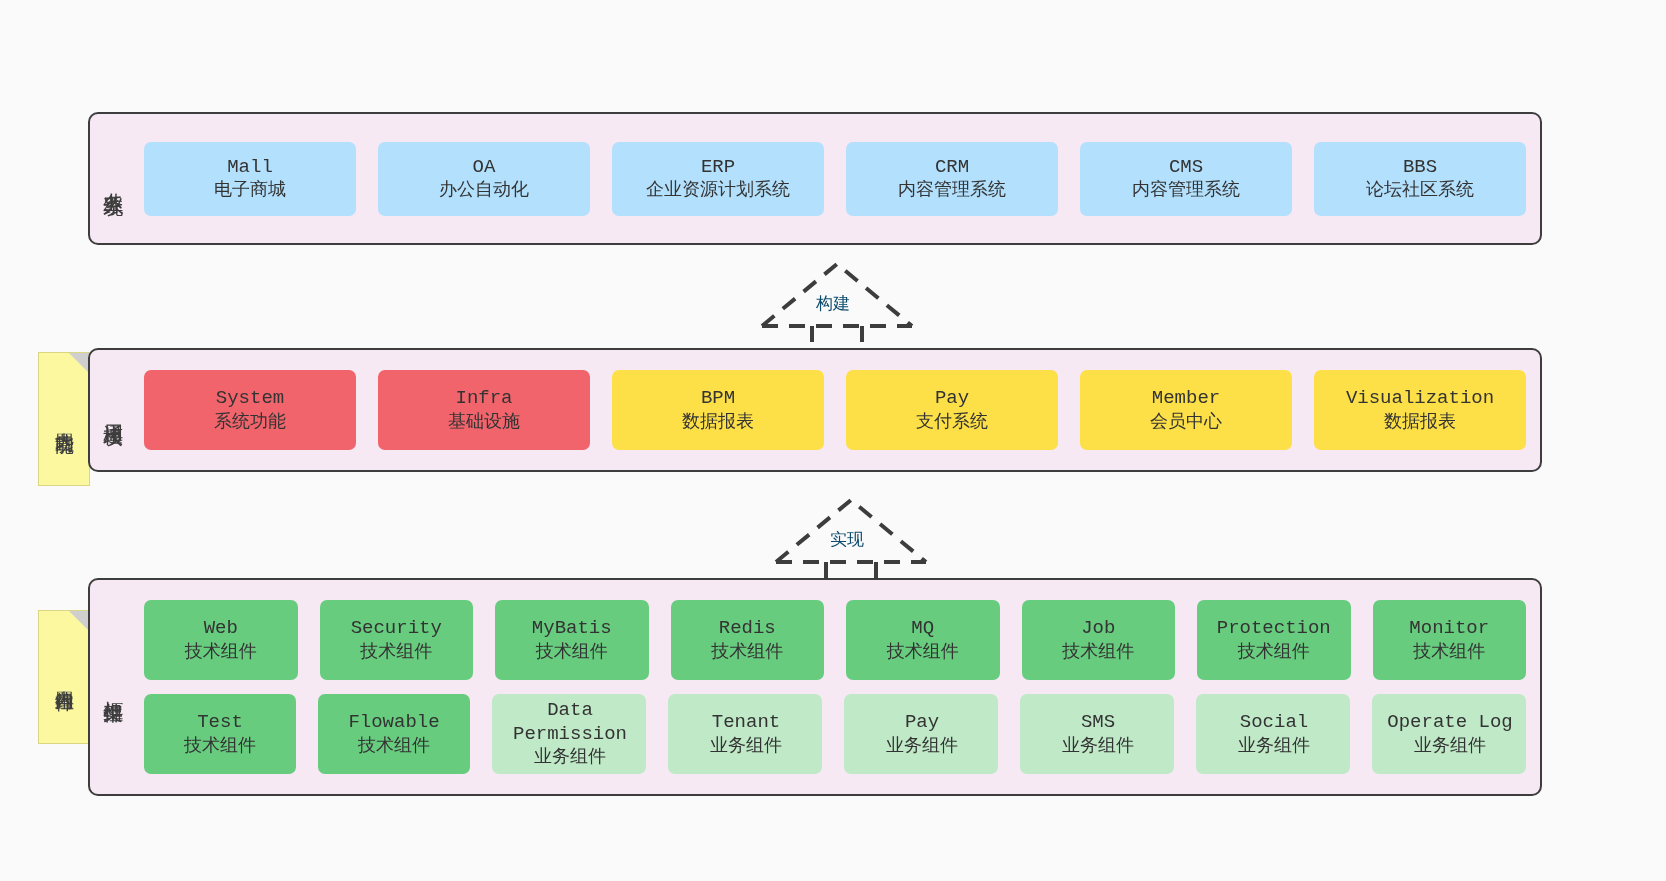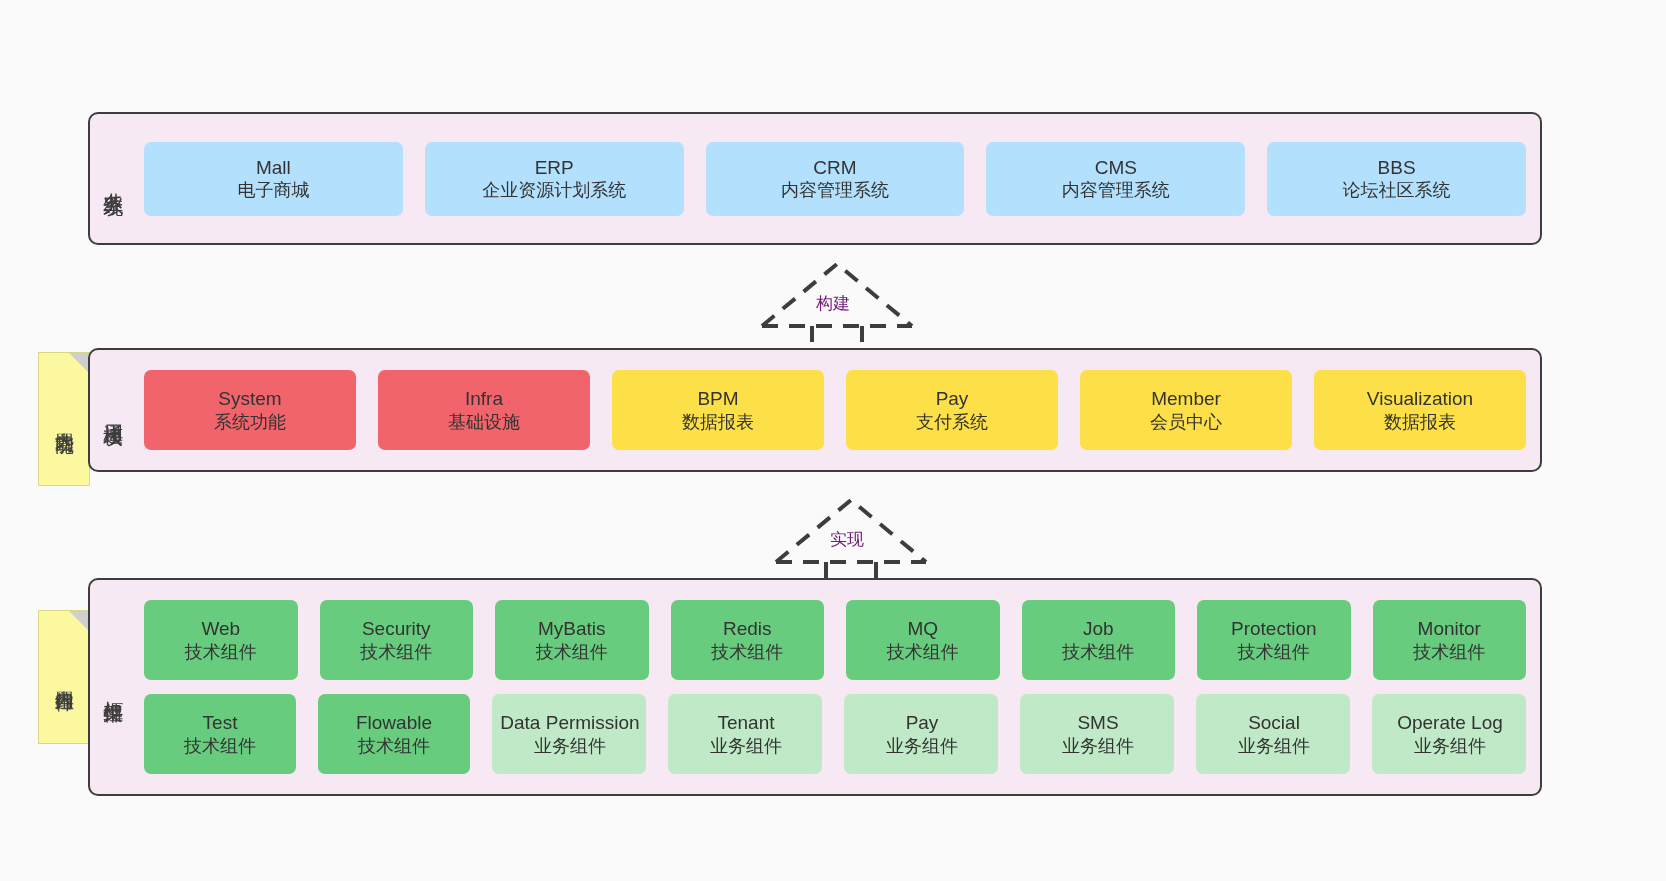--- a/index.html
+++ b/index.html
@@ -45,20 +45,21 @@
     user-select: none;
   }
 
   .layer-body {
     flex: 1 1 auto;
     display: flex;
     flex-direction: column;
     justify-content: center;
     padding: 0 14px 0 8px;
     gap: 14px;
+    font-family: Liberation Mono, monospace;
   }
 
   .row {
     display: flex;
     gap: 22px;
     align-items: stretch;
   }
 
   
   .node {
@@ -122,21 +123,21 @@
   #sticky-framework { left: 38px; top: 610px; width: 52px; height: 134px; }
 
   
   .connector {
     position: absolute;
     pointer-events: none;
   }
   .connector .conn-label {
     position: absolute;
     font-size: 17px;
-    color: #701a75;
+    color: #0c4a6e;
     background: #fafafa;
     padding: 0 2px;
     white-space: nowrap;
   }
   #connector-build   { left: 752px; top: 256px; width: 170px; height: 92px; }
   #connector-build   .conn-label { left: 62px; top: 36px; }
   #connector-impl    { left: 766px; top: 492px; width: 170px; height: 92px; }
   #connector-impl    .conn-label { left: 62px; top: 36px; }
 </style>
 </head>
@@ -144,20 +145,24 @@
 
 <div class="layer" id="layer-business">
   <div class="layer-caption">业务系统</div>
   <div class="layer-body">
     <div class="row">
       <div class="node blue">
         <span class="n-title">Mall</span>
         <span class="n-sub">电子商城</span>
       </div>
       <div class="node blue">
+        <span class="n-title">OA</span>
+        <span class="n-sub">办公自动化</span>
+      </div>
+      <div class="node blue">
         <span class="n-title">ERP</span>
         <span class="n-sub">企业资源计划系统</span>
       </div>
       <div class="node blue">
         <span class="n-title">CRM</span>
         <span class="n-sub">内容管理系统</span>
       </div>
       <div class="node blue">
         <span class="n-title">CMS</span>
         <span class="n-sub">内容管理系统</span>

